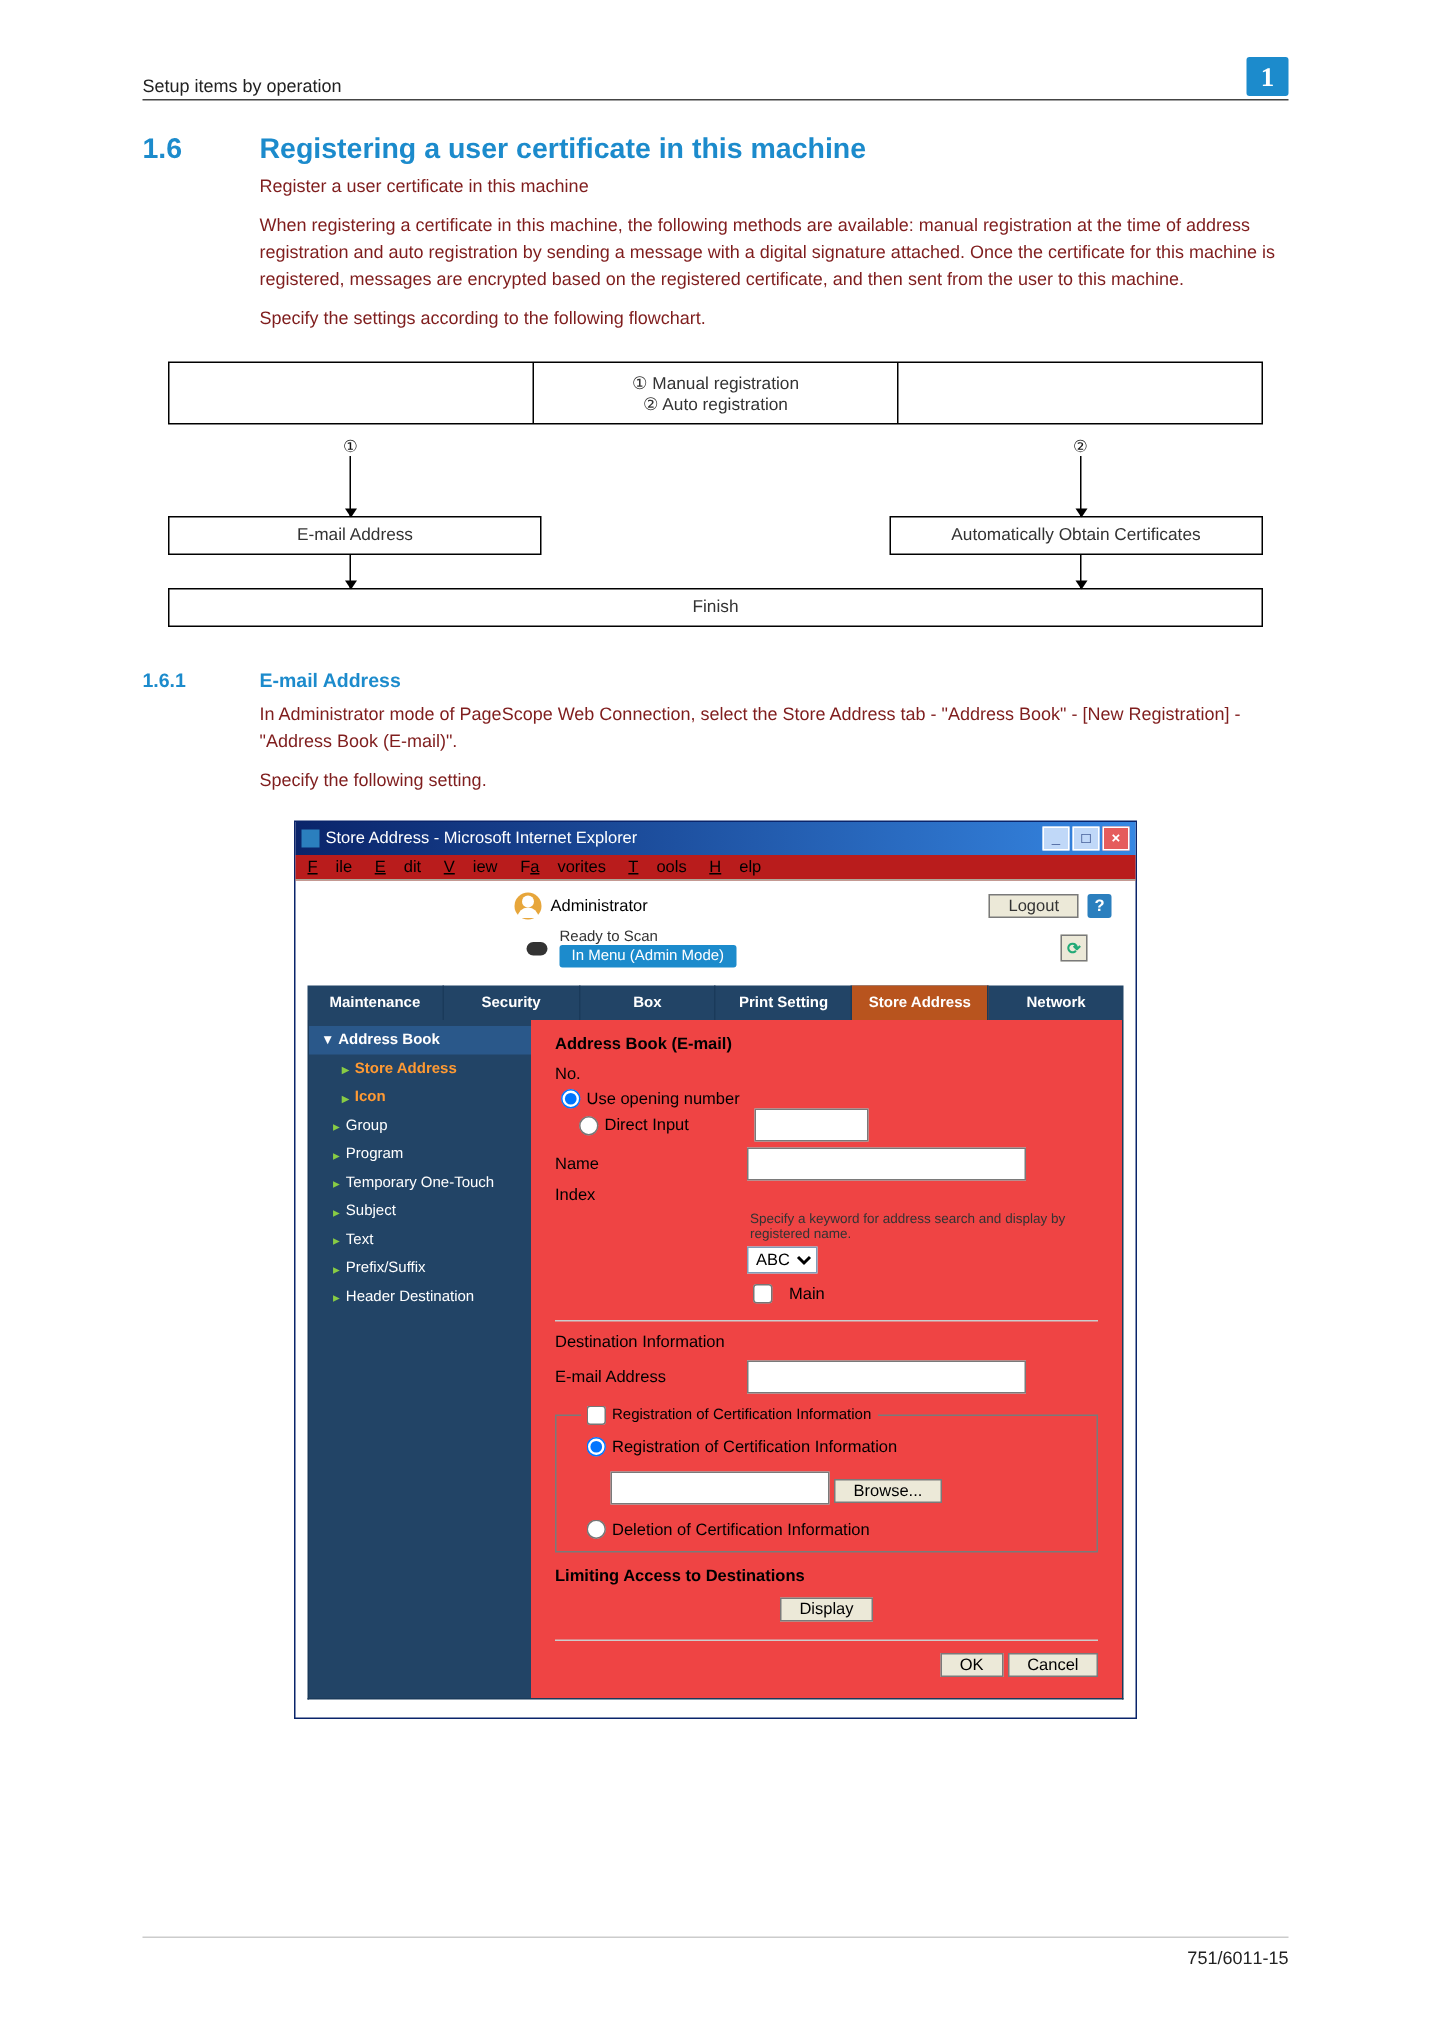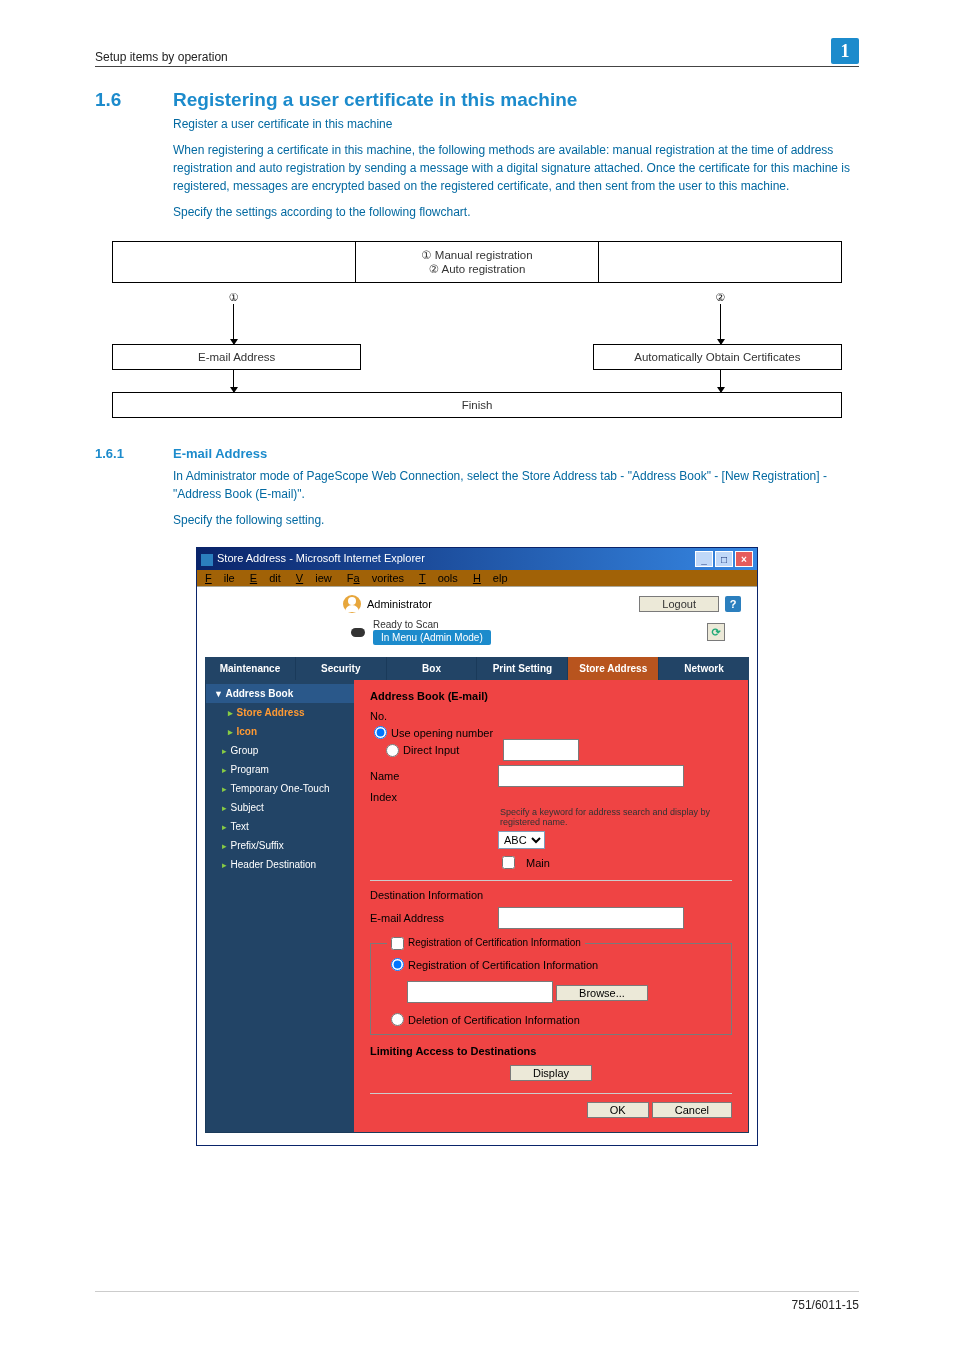--- a/index.html
+++ b/index.html
@@ -3,50 +3,50 @@
 <meta charset="utf-8">
 <style>
 body{margin:0;font-family:Arial,Helvetica,sans-serif;font-size:12px;color:#333;background:#fff}
 .page{width:876px;height:1350px;margin:0 auto;position:relative;box-sizing:border-box;padding:38px 56px}
 .hdr-line{border-bottom:1px solid #444;display:flex;align-items:flex-end;justify-content:space-between;padding-bottom:2px}
 .hdr-text{font-size:12px;color:#222}
 .big-one{font-family:"Times New Roman",serif;color:#fff;background:#1c8bcc;width:28px;height:26px;display:flex;align-items:center;justify-content:center;font-size:18px;font-weight:bold;border-radius:2px}
 h1.sect{color:#1c8bcc;font-size:19px;font-weight:bold;margin:22px 0 4px}
 h1.sect .no{display:inline-block;width:78px}
 .ind{margin-left:78px}
-p{margin:4px 0 8px;line-height:1.5;font-size:12px;color:#0369a1}
+p{margin:4px 0 8px;line-height:1.5;font-size:12px;color:#7f1d1d}
 .flowchart{margin:20px auto 28px;width:730px;position:relative}
 .flow-top-row{display:flex}
 .flow-top-row .cell{flex:1;border:1px solid #000;padding:6px 8px;font-size:11.5px}
 .flow-top-row .cell:nth-child(2){border-left:none;border-right:none;text-align:center}
 .circ-num{font-size:11px;color:#111;text-align:center;margin:8px 0 0}
 .vline{width:1px;height:18px;background:#000;margin:0 auto}
 .vline.arrow{position:relative;height:22px}
 .vline.arrow:after{content:"";position:absolute;bottom:-1px;left:-3px;border-left:4px solid transparent;border-right:4px solid transparent;border-top:6px solid #000}
 .flow-mid-row{display:flex}
 .flow-box{flex:1;border:1px solid #000;padding:6px 8px;text-align:center;font-size:11.5px}
 .flow-mid-row .gap{flex:1;border:none}
 .finish-box{border:1px solid #000;padding:6px;text-align:center;font-size:11.5px}
 h2.sub{color:#1c8bcc;font-size:13px;font-weight:bold;margin:18px 0 6px}
 h2.sub .no{display:inline-block;width:78px}
 .ie-window{width:560px;margin:18px auto 0;border:1px solid #0a246a;font-size:11px;background:#fff}
 .ie-title{background:linear-gradient(to right,#0a246a,#3687e3);color:#fff;padding:3px 4px;display:flex;justify-content:space-between;align-items:center;font-size:11px}
 .ie-title-ctrls{display:flex;gap:2px}
 .wc{width:16px;height:14px;border:1px solid #fff;background:#c0d8f8;display:flex;align-items:center;justify-content:center;font-size:10px;font-weight:bold;color:#0a246a}
 .wc.close{background:#e55c5c;color:#fff}
-.ie-menu{background:#a16207;padding:2px 8px;color:#000;font-size:11px;border-bottom:1px solid #aca899}
+.ie-menu{background:#b91c1c;padding:2px 8px;color:#000;font-size:11px;border-bottom:1px solid #aca899}
 .ie-menu span{margin-right:12px}
 .u{text-decoration:underline}
 .app-hdr{display:flex;align-items:center;justify-content:space-between;padding:8px 16px 4px}
 .adm{display:flex;align-items:center;gap:6px;color:#000}
 .adm .ic{width:18px;height:18px;background:#e7a63b;border-radius:50%;position:relative}
 .adm .ic:before{content:"";position:absolute;width:8px;height:8px;background:#fff;border-radius:50%;left:5px;top:2px}
 .adm .ic:after{content:"";position:absolute;width:14px;height:7px;background:#fff;border-radius:7px 7px 0 0;left:2px;bottom:1px}
 .app-right{display:flex;gap:6px;align-items:center}
-.btn{border:1px solid #7a7a7a;background:#ece9d8;padding:1px 22px;font-size:11px;cursor:default}
+.btn{border:1px solid #7a7a7a;background:#ece9d8;padding:1px 12px;font-size:11px;cursor:default}
 .q{width:16px;height:16px;background:#2b7fbe;color:#fff;display:flex;align-items:center;justify-content:center;font-weight:bold;border-radius:2px;font-size:11px}
 .status-row{display:flex;align-items:center;gap:6px;padding:2px 16px 8px}
 .cloud{width:18px;height:12px;position:relative}
 .cloud:before{content:"";position:absolute;width:14px;height:9px;background:#333;border-radius:6px;left:2px;top:2px}
 .ready{font-size:10px;color:#333}
 .menu-pill{background:#1c8bcc;color:#fff;font-size:10px;padding:2px 8px;border-radius:2px;display:inline-block}
 .refresh-ic{width:16px;height:16px;border:1px solid #7a7a7a;background:#ece9d8;display:flex;align-items:center;justify-content:center;color:#2a7;font-weight:bold;margin-left:auto;margin-right:16px}
 .tabs{display:flex;background:#246;margin:4px 8px 0}
 .tab{flex:1;text-align:center;padding:6px 4px;color:#fff;font-size:10px;font-weight:bold;border-right:1px solid #1a3a5a}
 .tab.active{background:#b8541e}

